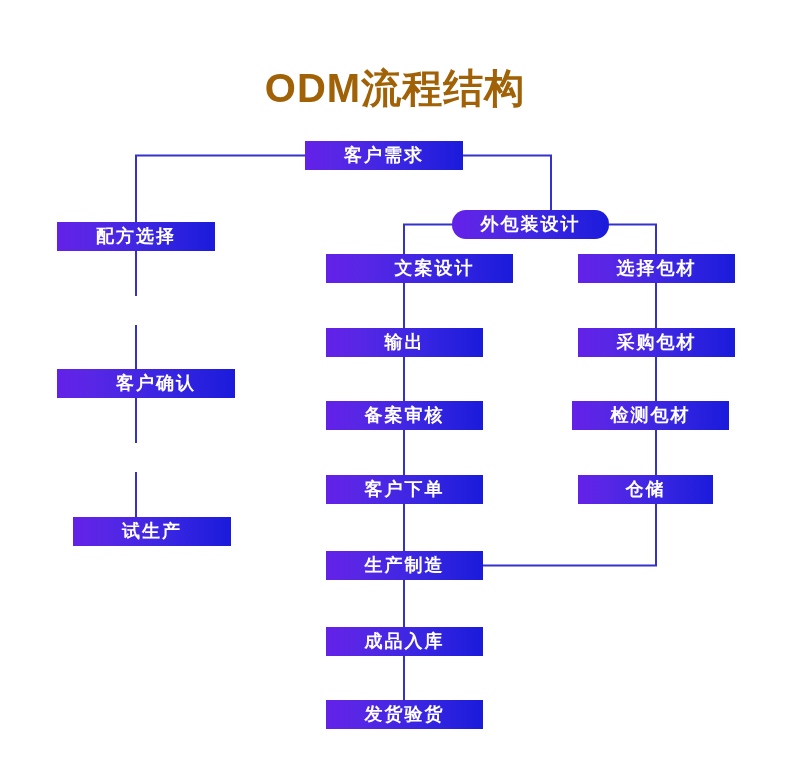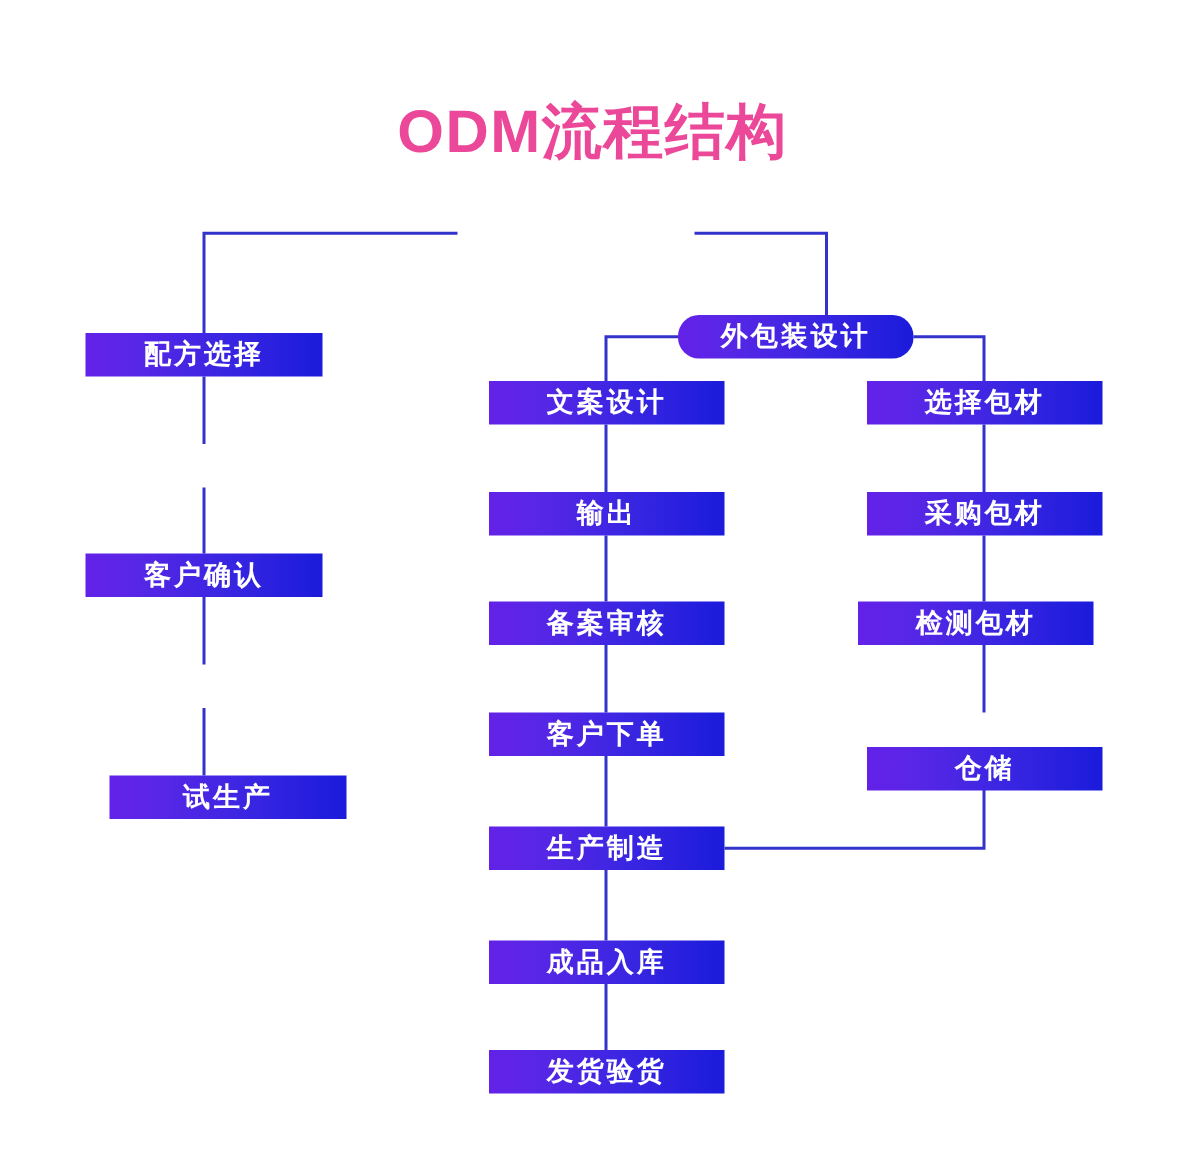--- a/index.html
+++ b/index.html
@@ -20,21 +20,21 @@
     background: #ffffff;
   }
   #title {
     position: absolute;
     left: 0;
     top: 64px;
     width: 790px;
     text-align: center;
     font-size: 40px;
     font-weight: bold;
-    color: #ec4899;
+    color: #a16207;
     letter-spacing: 1px;
     line-height: 48px;
     white-space: nowrap;
   }
   .node {
     position: absolute;
     height: 29px;
     line-height: 29px;
     text-align: center;
     color: #ffffff;
@@ -90,33 +90,34 @@
     <line x1="404" y1="580" x2="404" y2="627"></line>
     <line x1="404" y1="656" x2="404" y2="700"></line>
 
     <line x1="656" y1="283" x2="656" y2="328"></line>
     <line x1="656" y1="357" x2="656" y2="401"></line>
     <line x1="656" y1="430" x2="656" y2="475"></line>
 
     <path d="M656,504 L656,565.5 L483,565.5"></path>
   </svg>
 
+  <div class="node" style="left:305px; top:141px; width:158px;">客户需求</div>
 
   <div class="node" style="left:452px; top:210px; width:157px;border-radius:14px;">外包装设计</div>
 
   <div class="node" style="left:57px; top:222px; width:158px;">配方选择</div>
-  <div class="node" style="left:57px; top:369px; width:158px;">客户确认</div>
+  <div class="node" style="left:57px; top:369px; width:158px;padding-left:20px;">客户确认</div>
   <div class="node" style="left:57px; top:517px; width:158px;margin-left:16px;">试生产</div>
 
-  <div class="node" style="left:326px; top:254px; width:157px;">文案设计</div>
+  <div class="node" style="left:326px; top:254px; width:157px;padding-left:30px;">文案设计</div>
   <div class="node" style="left:326px; top:328px; width:157px;">输出</div>
   <div class="node" style="left:326px; top:475px; width:157px;">客户下单</div>
   <div class="node" style="left:326px; top:401px; width:157px;">备案审核</div>
   <div class="node" style="left:326px; top:551px; width:157px;">生产制造</div>
   <div class="node" style="left:326px; top:627px; width:157px;">成品入库</div>
   <div class="node" style="left:578px; top:254px; width:157px;">选择包材</div>
 
   <div class="node" style="left:326px; top:700px; width:157px;">发货验货</div>
   <div class="node" style="left:578px; top:328px; width:157px;">采购包材</div>
   <div class="node" style="left:572px; top:401px; width:157px;">检测包材</div>
-  <div class="node" style="left:578px; top:475px; width:157px;margin-top:23px;">仓储</div>
+  <div class="node" style="left:578px; top:475px; width:135px;">仓储</div>
 
 </div>
 
 </body></html>

